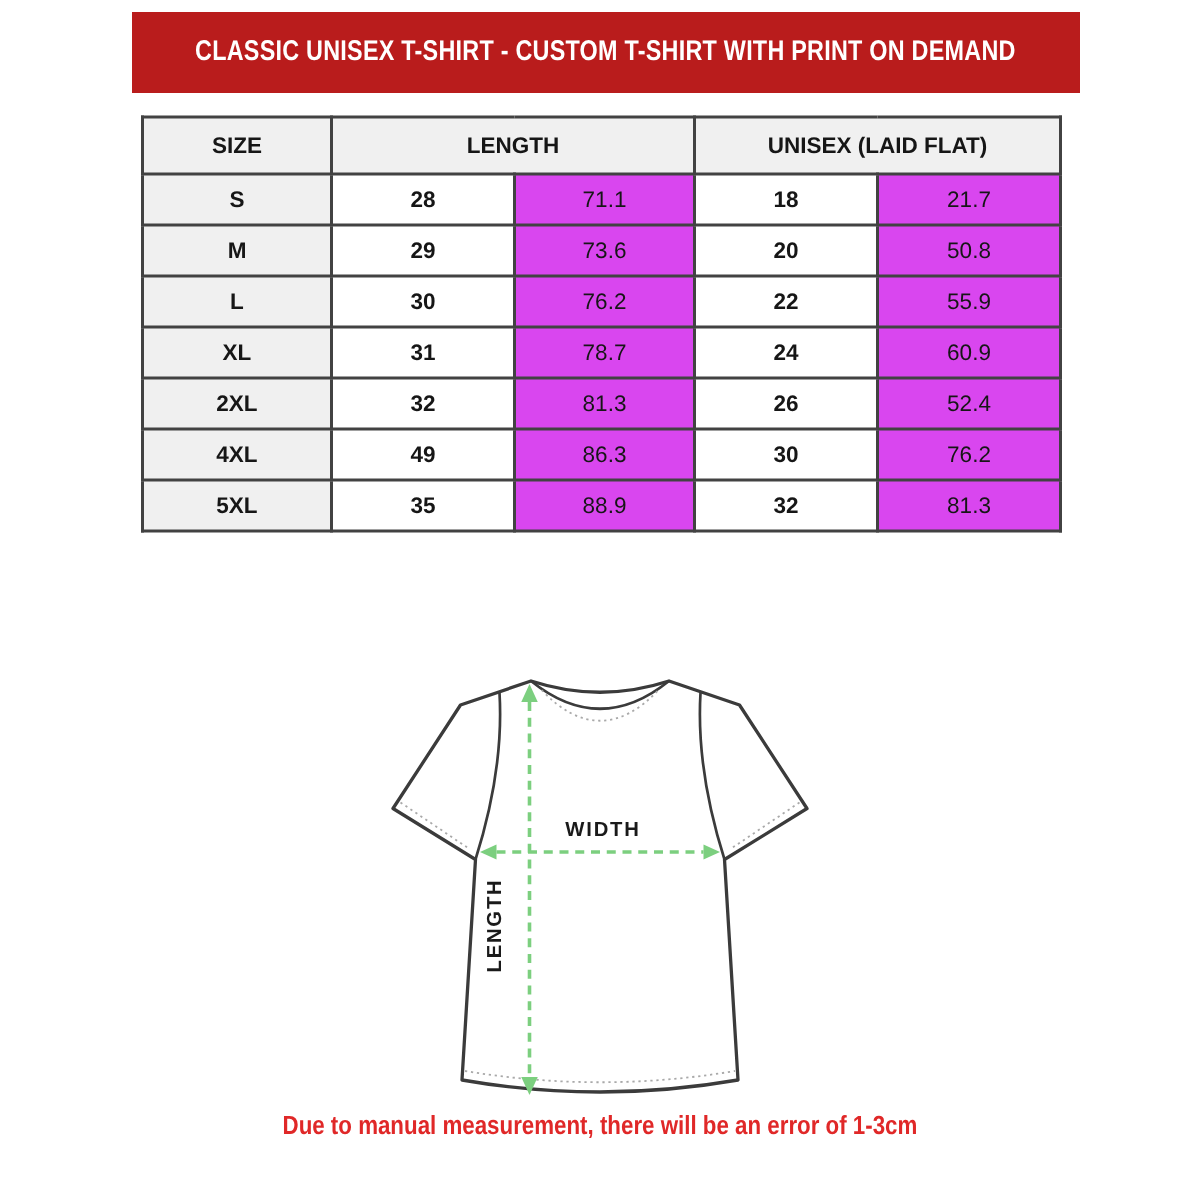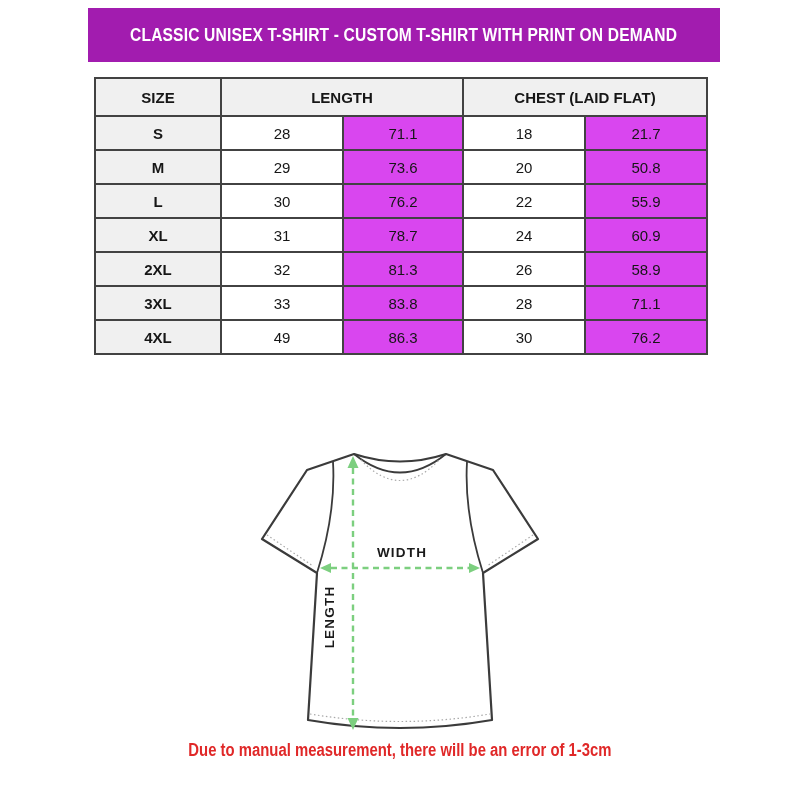--- a/index.html
+++ b/index.html
@@ -9,21 +9,21 @@
     position: relative;
     font-family: "Liberation Sans", sans-serif;
     overflow: hidden;
   }
 
   
   .banner {
     position: absolute;
     left: 88px; top: 8px;
     width: 632px; height: 54px;
-    background: #a21caf;
+    background: #b91c1c;
     display: flex; align-items: center; justify-content: center;
   }
   .banner-text {
     color: #ffffff;
     font-size: 19px;
     font-weight: bold;
     white-space: nowrap;
     letter-spacing: 0.2px;
     transform: scaleX(0.82);
     transform-origin: center;
@@ -45,21 +45,21 @@
     color: #161616;
     padding: 0;
   }
   .size-table thead th {
     background: #f0f0f0;
     height: 36px;
     font-weight: bold;
   }
   .size-table tbody td { height: 32px; }
   .size-table td.c-size { background: #f0f0f0; font-weight: bold; }
-  .size-table td.c-in   { background: #ffffff; font-weight: normal; }
+  .size-table td.c-in   { background: #ffffff; font-weight: bold; }
   .size-table td.c-cm   { background: #d946ef; font-weight: normal; }
 
   
   .diagram {
     position: absolute;
     left: 250px; top: 443px;
     width: 300px; height: 300px;
   }
   .diagram svg { display: block; width: 100%; height: 100%; }
   .shirt-outline { fill: #ffffff; stroke: #3b3b3b; stroke-width: 2.2; stroke-linejoin: round; }
@@ -98,21 +98,21 @@
     <col style="width:126px">
       <col style="width:122px">
       <col style="width:120px">
       <col style="width:122px">
       <col style="width:122px">
   </colgroup>
   <thead>
     <tr>
       <th>SIZE</th>
       <th colspan="2">LENGTH</th>
-      <th colspan="2">CHEST (LAID FLAT)</th>
+      <th colspan="2">UNISEX (LAID FLAT)</th>
     </tr>
   </thead>
   <tbody>
     <tr>
       <td class="c-size">S</td>
       <td class="c-in">28</td>
       <td class="c-cm">71.1</td>
       <td class="c-in">18</td>
       <td class="c-cm">21.7</td>
     </tr>
@@ -135,35 +135,35 @@
       <td class="c-in">31</td>
       <td class="c-cm">78.7</td>
       <td class="c-in">24</td>
       <td class="c-cm">60.9</td>
     </tr>
     <tr>
       <td class="c-size">2XL</td>
       <td class="c-in">32</td>
       <td class="c-cm">81.3</td>
       <td class="c-in">26</td>
-      <td class="c-cm">58.9</td>
-    </tr>
-    <tr>
-      <td class="c-size">3XL</td>
-      <td class="c-in">33</td>
-      <td class="c-cm">83.8</td>
-      <td class="c-in">28</td>
-      <td class="c-cm">71.1</td>
+      <td class="c-cm">52.4</td>
     </tr>
     <tr>
       <td class="c-size">4XL</td>
       <td class="c-in">49</td>
       <td class="c-cm">86.3</td>
       <td class="c-in">30</td>
       <td class="c-cm">76.2</td>
+    </tr>
+    <tr>
+      <td class="c-size">5XL</td>
+      <td class="c-in">35</td>
+      <td class="c-cm">88.9</td>
+      <td class="c-in">32</td>
+      <td class="c-cm">81.3</td>
     </tr>
   </tbody>
 </table>
 
 <div class="diagram">
   <svg viewBox="0 0 300 300" xmlns="http://www.w3.org/2000/svg">
 
     <g>
       <path class="shirt-outline" d="M104,11 L57,27 L12,96 L67,130 L58,277 Q150,293 242,277 L233,130 L288,96 L243,27 L196,11 Q150,26 104,11 Z"></path>
 

